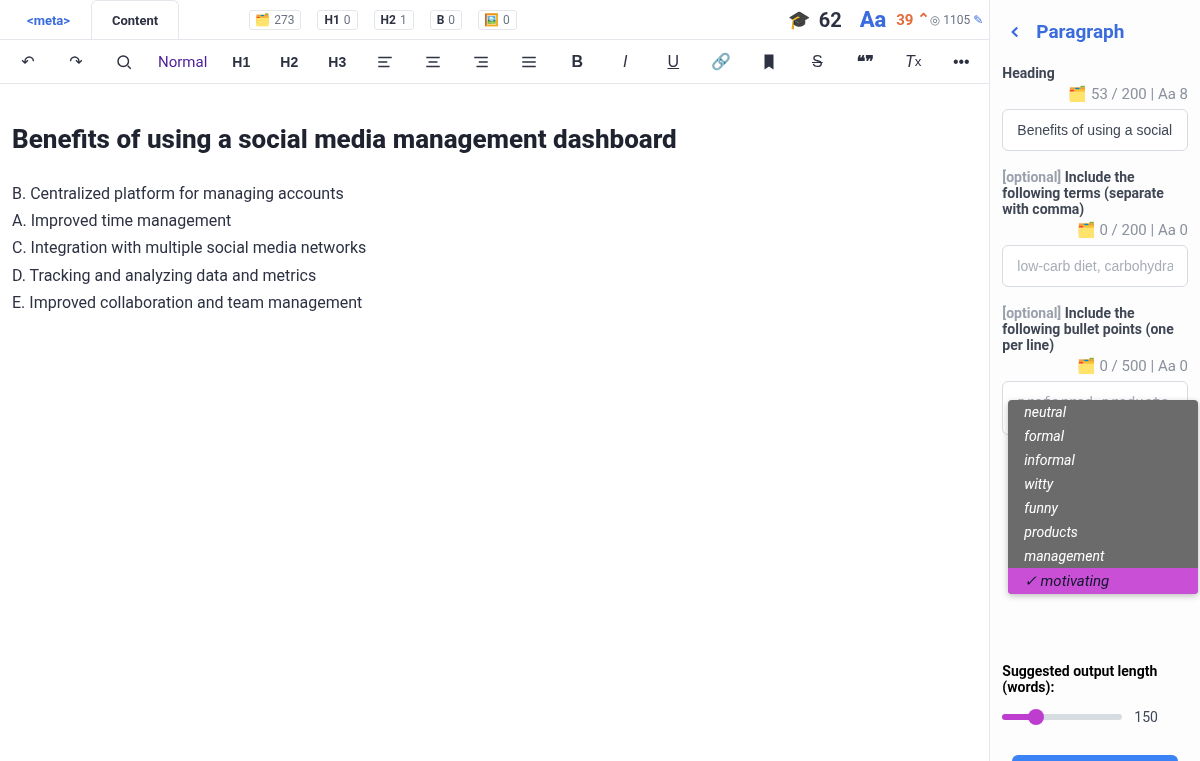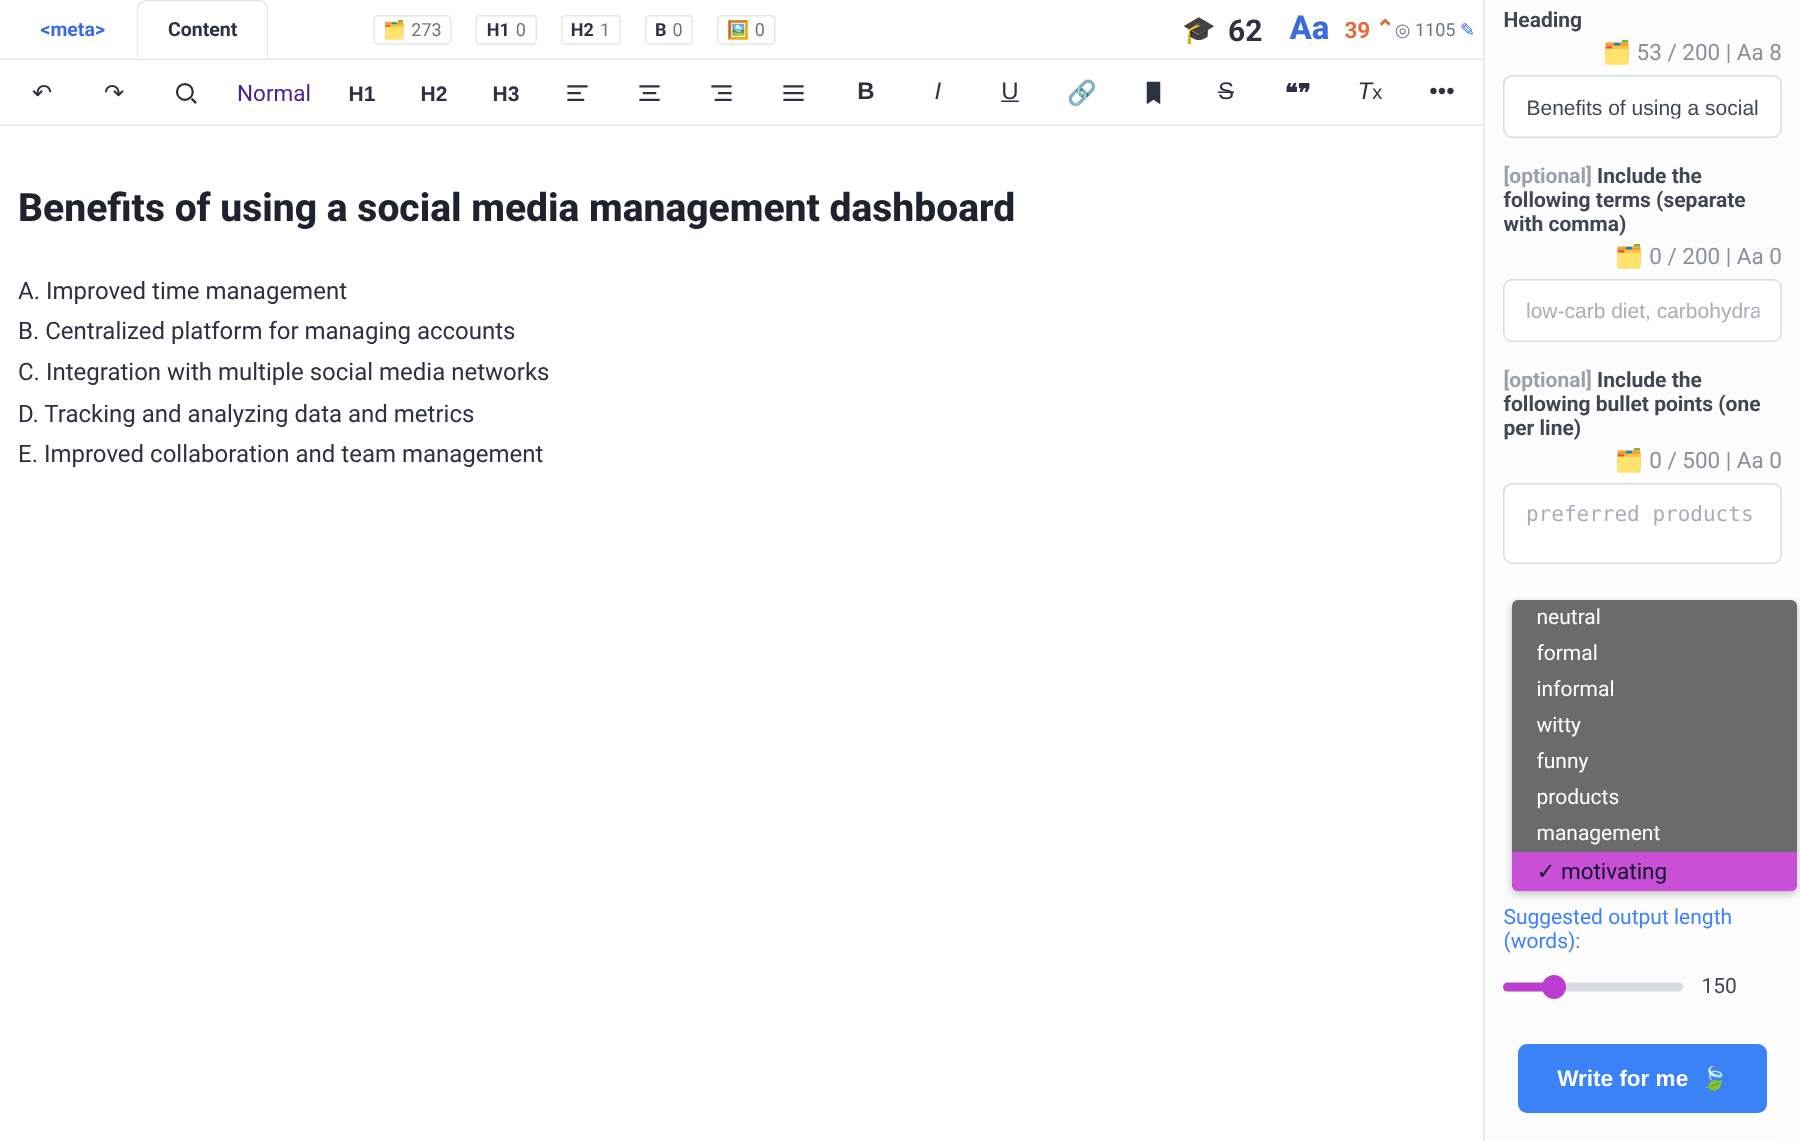--- a/index.html
+++ b/index.html
@@ -43,21 +43,21 @@
   .fld-meta{text-align:right;font-size:15px;color:#8a909c;margin-top:4px;}
   .inp{width:100%;border:1px solid #d7dbe2;border-radius:6px;padding:12px 14px;font-size:14px;color:#3f4654;margin-top:6px;background:#fff;outline:none;}
   .inp::placeholder{color:#a8adb8;}
   .txa{height:54px;resize:none;}
   .slider-row{display:flex;align-items:center;gap:12px;margin-top:14px;}
   .slider{width:120px;height:6px;border-radius:3px;background:linear-gradient(to right,#bd3dcf 0%,#bd3dcf 30%,#d7dbe2 30%,#d7dbe2 100%);position:relative;}
   .slider .knob{position:absolute;left:28%;top:50%;width:16px;height:16px;background:#bd3dcf;border-radius:50%;transform:translate(-50%,-50%);}
   .slider-val{font-size:14px;color:#3f4654;}
   .write{display:flex;align-items:center;gap:8px;margin:30px auto 0;background:#3b82f6;color:#fff;border:none;border-radius:6px;padding:14px 26px;font-size:15px;font-weight:600;cursor:pointer;}
   
-  .dd{position:absolute;left:18px;right:2px;top:400px;background:#6b6b6b;border-radius:4px;color:#fff;font-size:14px;box-shadow:0 2px 6px rgba(0,0,0,.25);overflow:hidden;z-index:50;}
+  .dd{position:absolute;left:18px;right:2px;top:400px;background:#6b6b6b;border-radius:4px;color:#fff;font-size:14px;box-shadow:0 2px 6px rgba(0,0,0,.25);overflow:hidden;z-index:50;font-style:italic;}
   .dd li{list-style:none;padding:4px 16px;cursor:pointer;}
   .dd li.sel{background:#c94fd6;color:#0f172a;}
   .dd li.sel::before{content:"✓ ";}
 </style>
 </head>
 <body>
 
 <div class="app">
   <div class="main">
 
@@ -171,29 +171,35 @@
         </button>
       <button class="tbtn">
           <i>T</i>
           <sub>x</sub>
         </button>
       <button class="tbtn">•••</button>
     </div>
 
     <div class="editor">
       <h2>Benefits of using a social media management dashboard</h2>
+      <p>B. Centralized platform for managing accounts</p>
       <p>A. Improved time management</p>
-      <p>B. Centralized platform for managing accounts</p>
       <p>C. Integration with multiple social media networks</p>
       <p>D. Tracking and analyzing data and metrics</p>
       <p>E. Improved collaboration and team management</p>
     </div>
   </div>
 
   <div class="side">
+    <div class="panel-head">
+      <svg class="back" viewBox="0 0 24 24" fill="none" stroke="currentColor" stroke-width="3">
+          <polyline points="15 18 9 12 15 6"></polyline>
+        </svg>
+      <span>Paragraph</span>
+    </div>
 
     <div class="fld">
       <div class="fld-label">Heading</div>
       <div class="fld-meta"><span>🗂️</span> <span>53 / 200 | Aa 8</span></div>
       <input class="inp" value="Benefits of using a social media management dashboard" style="">
     </div>
 
     <div class="fld">
       <div class="fld-label"><span class="opt">[optional]</span> <span>Include the following terms (separate with comma)</span></div>
       <div class="fld-meta"><span>🗂️</span> <span>0 / 200 | Aa 0</span></div>
@@ -213,21 +219,21 @@
       <li>witty</li>
       <li>funny</li>
       <li>products</li>
       <li>management</li>
       <li class="sel">motivating</li>
     </ul>
 
     <div style="height:200px"></div>
 
     <div class="fld">
-      <div class="fld-label" style="font-weight:400;color:#3b82f6;">Suggested output length (words):</div>
+      <div class="fld-label" style="font-weight:700;color:#000000;">Suggested output length (words):</div>
       <div class="slider-row">
         <div class="slider">
             <div class="knob"></div>
           </div>
         <span class="slider-val">150</span>
       </div>
     </div>
 
     <button class="write">
       <span>Write for me</span>

